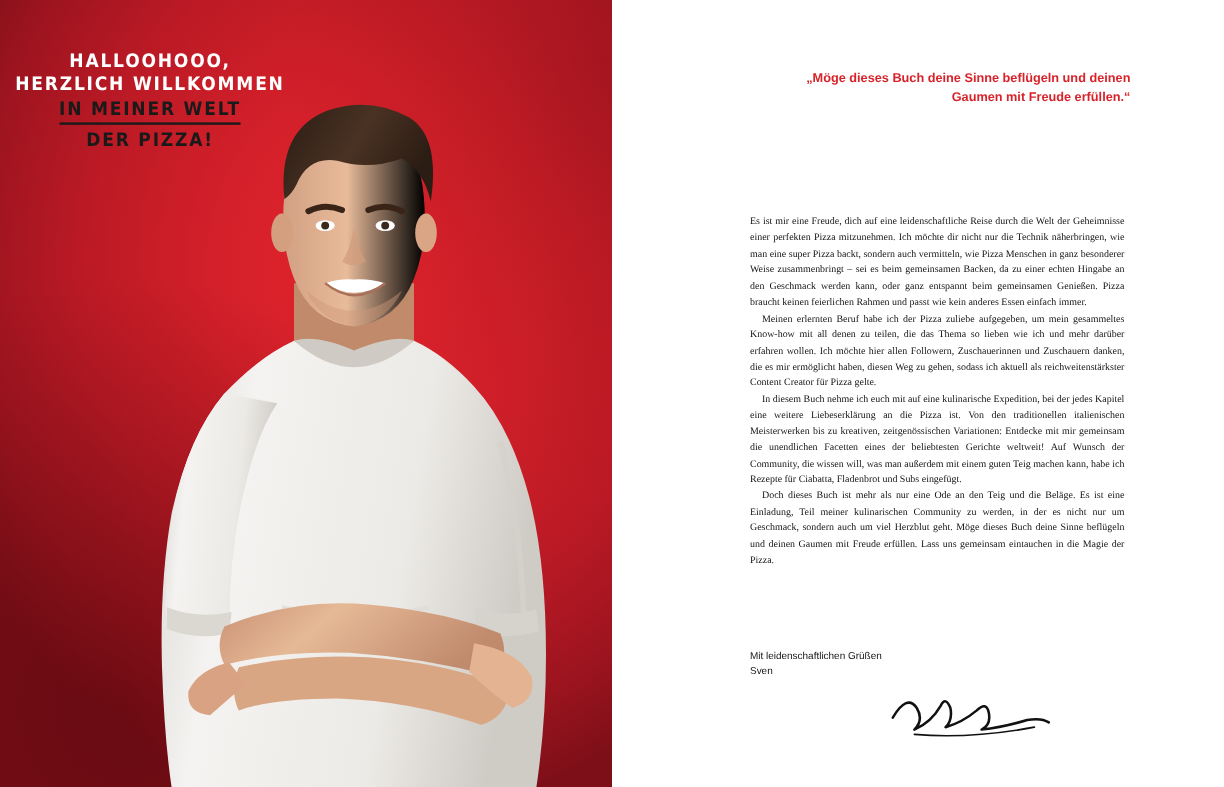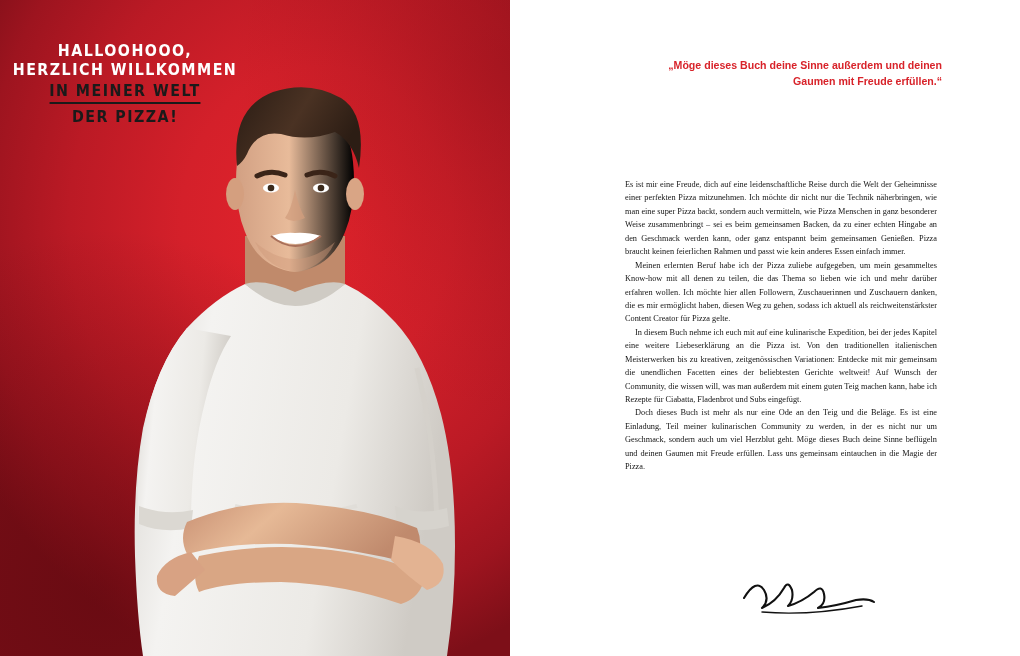--- a/index.html
+++ b/index.html
@@ -255,29 +255,33 @@
         <path d="M176 200 Q200 216 226 200 Q212 196 200 197 Q188 196 176 200 Z" fill="#ffffff"></path>
         <path d="M176 200 Q200 220 226 200" stroke="#a9705a" stroke-width="2" fill="none"></path>
 
         <path d="M160 206 Q200 240 240 206 Q228 232 200 236 Q172 232 160 206 Z" fill="#cf9879" opacity="0.45"></path>
       </svg>
     </div>
   </div>
 
   <div class="right-page">
 
-    <div class="pull-quote">„Möge dieses Buch deine Sinne außerdem und deinen Gaumen mit Freude erfüllen.“</div>
+    <div class="pull-quote">„Möge dieses Buch deine Sinne beflügeln und deinen Gaumen mit Freude erfüllen.“</div>
 
     <div class="body-col">
       <p>Es ist mir eine Freude, dich auf eine leidenschaftliche Reise durch die Welt der Geheimnisse einer perfekten Pizza mitzunehmen. Ich möchte dir nicht nur die Technik näherbringen, wie man eine super Pizza backt, sondern auch vermitteln, wie Pizza Menschen in ganz besonderer Weise zusammenbringt – sei es beim gemeinsamen Backen, da zu einer echten Hingabe an den Geschmack werden kann, oder ganz entspannt beim gemeinsamen Genießen. Pizza braucht keinen feierlichen Rahmen und passt wie kein anderes Essen einfach immer.</p>
       <p>Meinen erlernten Beruf habe ich der Pizza zuliebe aufgegeben, um mein gesammeltes Know-how mit all denen zu teilen, die das Thema so lieben wie ich und mehr darüber erfahren wollen. Ich möchte hier allen Followern, Zuschauerinnen und Zuschauern danken, die es mir ermöglicht haben, diesen Weg zu gehen, sodass ich aktuell als reichweitenstärkster Content Creator für Pizza gelte.</p>
       <p>In diesem Buch nehme ich euch mit auf eine kulinarische Expedition, bei der jedes Kapitel eine weitere Liebeserklärung an die Pizza ist. Von den traditionellen italienischen Meisterwerken bis zu kreativen, zeitgenössischen Variationen: Entdecke mit mir gemeinsam die unendlichen Facetten eines der beliebtesten Gerichte weltweit! Auf Wunsch der Community, die wissen will, was man außerdem mit einem guten Teig machen kann, habe ich Rezepte für Ciabatta, Fladenbrot und Subs eingefügt.</p>
       <p>Doch dieses Buch ist mehr als nur eine Ode an den Teig und die Beläge. Es ist eine Einladung, Teil meiner kulinarischen Community zu werden, in der es nicht nur um Geschmack, sondern auch um viel Herzblut geht. Möge dieses Buch deine Sinne beflügeln und deinen Gaumen mit Freude erfüllen. Lass uns gemeinsam eintauchen in die Magie der Pizza.</p>
     </div>
 
+    <div class="sign-off">
+      <div>Mit leidenschaftlichen Grüßen</div>
+      <div>Sven</div>
+    </div>
 
     <div class="signature">
       <svg viewBox="0 0 140 48">
         <path d="M6 26 Q18 6 26 18 Q32 28 24 36 Q38 30 46 16 Q50 8 54 18 Q56 28 50 34 Q64 30 76 20 Q84 12 86 22 Q88 32 80 36 Q98 34 118 28 Q130 26 136 30" stroke="#111111" stroke-width="2.1" fill="none" stroke-linecap="round" stroke-linejoin="round"></path>
         <path d="M24 40 Q70 44 124 34" stroke="#111111" stroke-width="1.4" fill="none" stroke-linecap="round"></path>
       </svg>
     </div>
   </div>
 </div>
 

